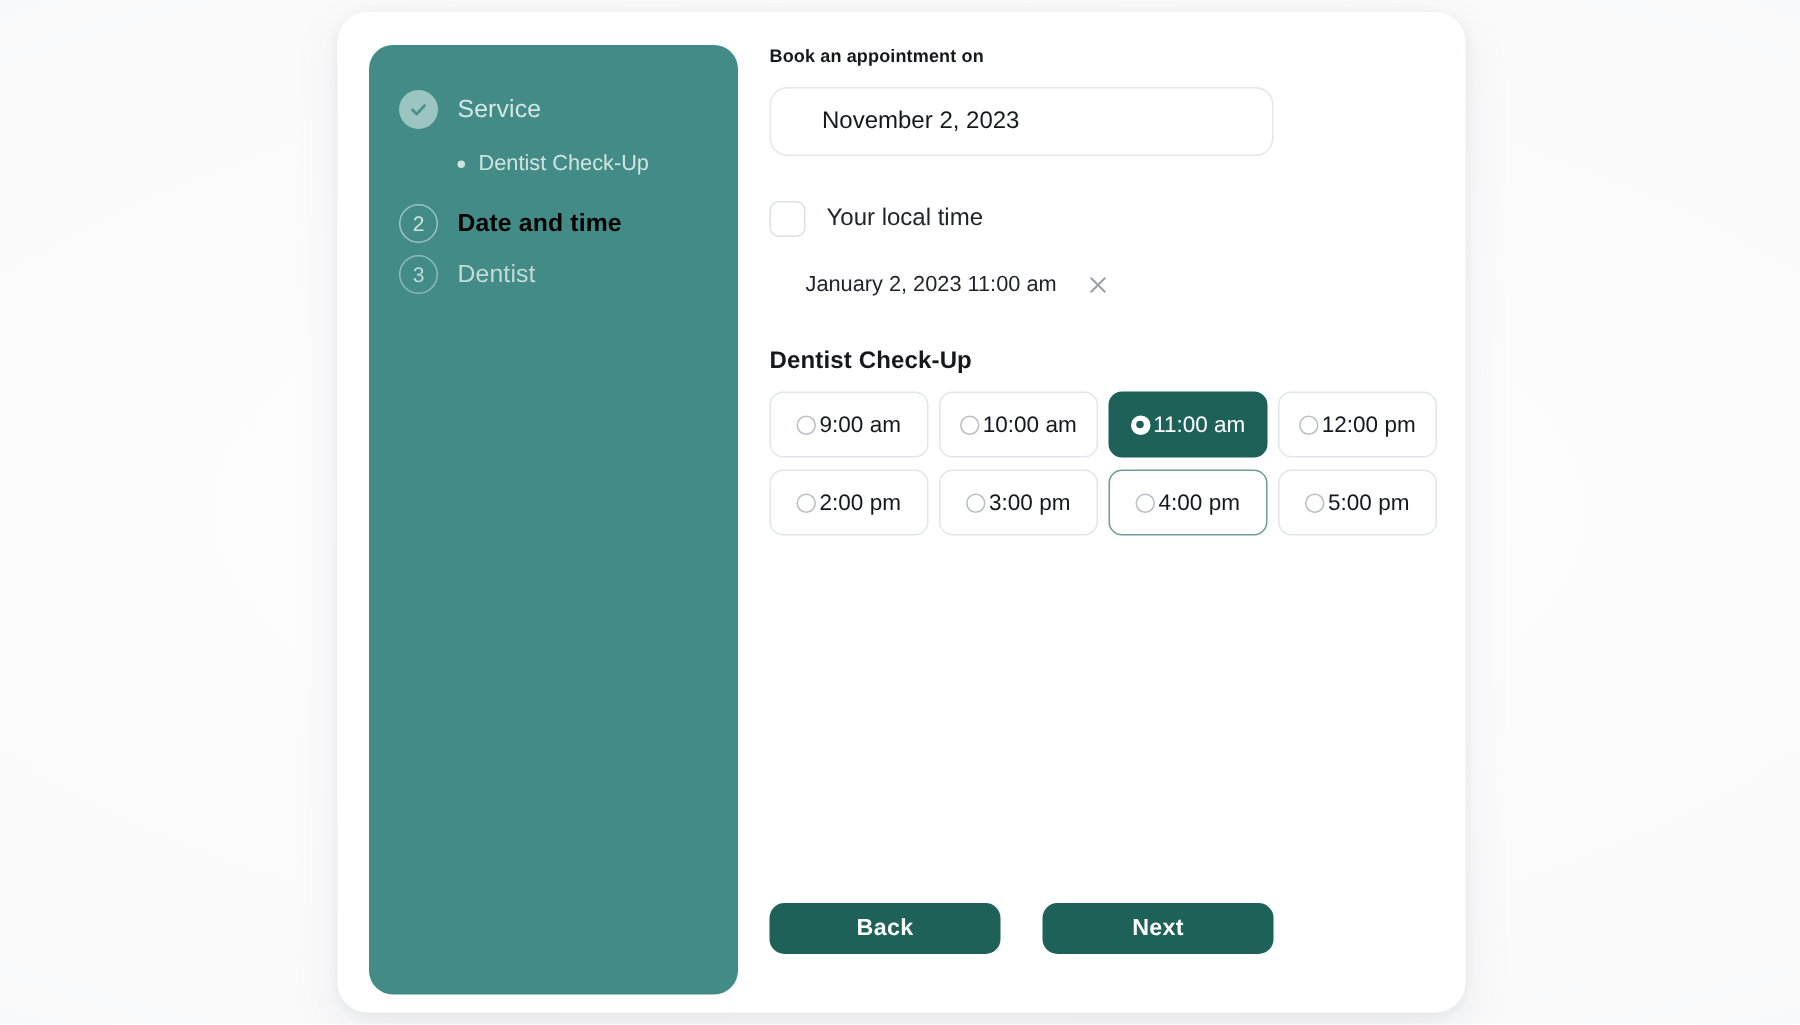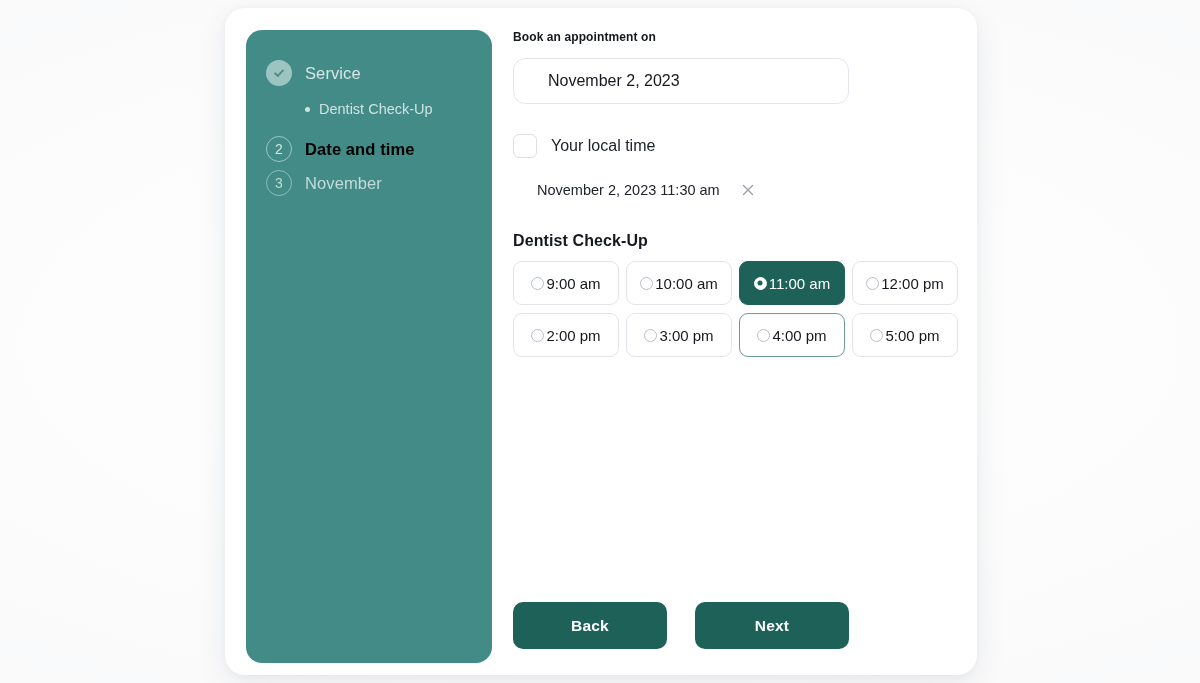--- a/index.html
+++ b/index.html
@@ -246,21 +246,21 @@
   .footer {
     position: absolute;
     left: 288px;
     top: 594px;
     width: 440px;
     display: flex;
     gap: 28px;
   }
   .btn {
     width: 154px;
-    height: 47px;
+    height: 34px;
     border-radius: 10px;
     border: none;
     background: #1d6158;
     color: #ffffff;
     font-size: 15.5px;
     font-weight: 700;
     letter-spacing: 0.2px;
     cursor: pointer;
     font-family: "Liberation Sans", sans-serif;
   }
@@ -288,37 +288,37 @@
       <span class="substep-label">Dentist Check-Up</span>
     </div>
 
     <div class="step step-active">
       <span class="step-marker marker-outline">2</span>
       <span class="step-label label-active">Date and time</span>
     </div>
 
     <div class="step step-todo">
       <span class="step-marker marker-outline dim">3</span>
-      <span class="step-label label-todo">November</span>
+      <span class="step-label label-todo">Dentist</span>
     </div>
   </div>
 
   <div class="content">
 
     <div class="section-title">Book an appointment on</div>
 
     <input class="date-field" type="text" readonly="" value="November 2, 2023" style="">
 
     <div class="localtime-row">
       <span class="checkbox"></span>
       <span class="localtime-label">Your local time</span>
     </div>
 
     <div class="selected-slot-row">
-      <span class="selected-slot-text">November 2, 2023 11:30 am</span>
+      <span class="selected-slot-text">January 2, 2023 11:00 am</span>
       <span class="slot-remove">
         <svg width="16" height="16" viewBox="0 0 16 16" aria-hidden="true">
           <path d="M3.5 3.5 L12.5 12.5 M12.5 3.5 L3.5 12.5" stroke="#9aa0a8" stroke-width="1.4" stroke-linecap="round"></path>
         </svg>
       </span>
     </div>
 
     <div class="service-title">Dentist Check-Up</div>
 
     <div class="slots-grid">

